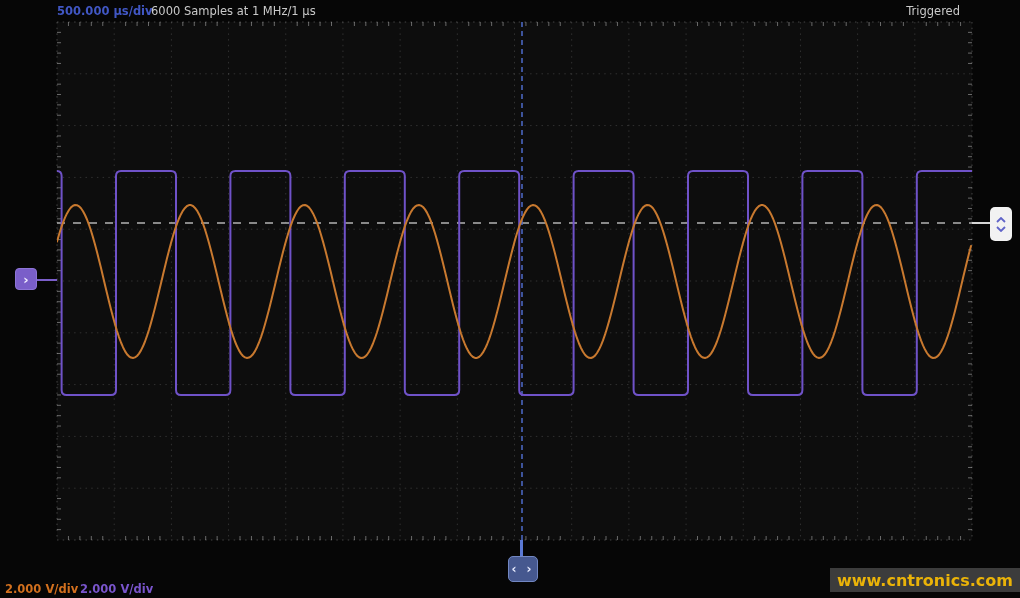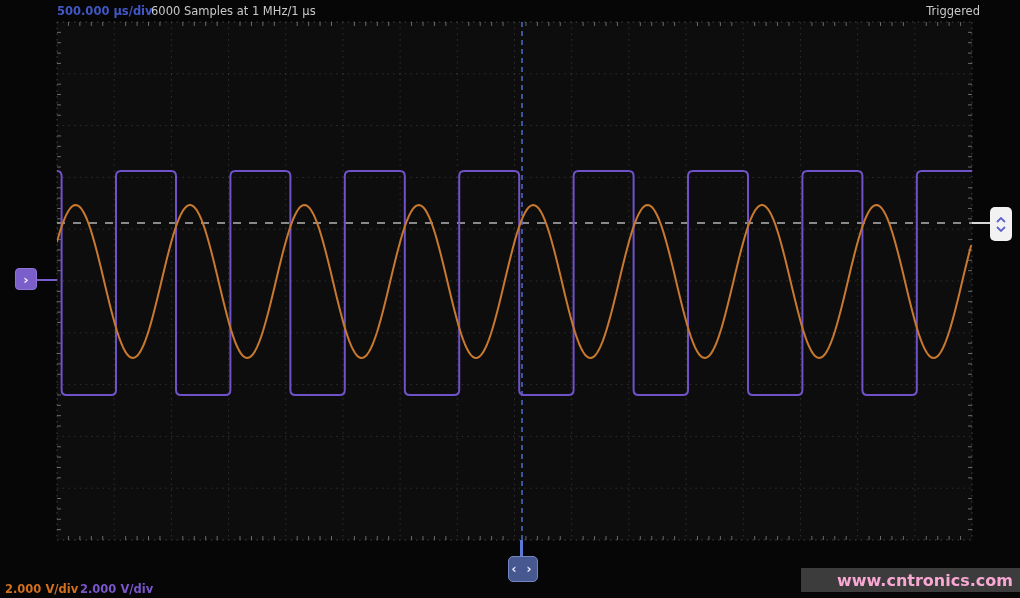--- a/index.html
+++ b/index.html
@@ -2,40 +2,40 @@
 <html><head>
 <meta charset="utf-8">
 <style>
   html,body{margin:0;padding:0;background:#060606;width:1020px;height:598px;overflow:hidden;
     font-family:"DejaVu Sans","Liberation Sans",sans-serif;}
   .screen{position:relative;width:1020px;height:598px;background:#060606;}
   #wave-svg{position:absolute;left:0;top:0;pointer-events:none;}
   .lbl{position:absolute;font-size:11.5px;line-height:14px;white-space:nowrap;}
   .timebase{left:57px;top:4px;color:#4157c4;font-weight:bold;}
   .samples{left:151px;top:4px;color:#c9c9c9;}
-  .trigstatus{right:40px;top:4px;color:#c9c9c9;}
+  .trigstatus{right:60px;top:4px;color:#c9c9c9;}
   .ch1lbl{left:5px;top:582px;color:#d2701e;font-weight:bold;}
   .ch2lbl{left:80px;top:582px;color:#7a55cc;font-weight:bold;}
   .trigpos-marker{position:absolute;left:15px;top:268px;width:22px;height:22px;background:#7a5ec9;
     border:1px solid #8d74d6;border-radius:4px;color:#f0ecff;display:flex;align-items:center;
     justify-content:center;font-size:13px;font-weight:bold;cursor:pointer;box-sizing:border-box;}
   .trigpos-line{position:absolute;left:37px;top:279px;width:20px;height:2px;background:#7a5ec9;}
   .level-widget{position:absolute;left:990px;top:207px;width:22px;height:34px;background:#f2f2f2;
     border-radius:5px;display:flex;flex-direction:column;align-items:center;justify-content:center;
     gap:3px;cursor:pointer;}
   .level-line{position:absolute;left:972px;top:222px;width:18px;height:2px;background:#d6d6d6;}
   .level-widget svg{display:block;}
   .timepos-marker{position:absolute;left:508px;top:556px;width:30px;height:26px;background:#46588f;
     border:1px solid #7287c2;border-radius:5px;color:#e8ecff;display:flex;align-items:center;
     justify-content:center;font-size:12px;font-weight:bold;letter-spacing:3px;cursor:pointer;
     box-sizing:border-box;padding-bottom:1px;}
   .timepos-stem{position:absolute;left:520px;top:540px;width:3px;height:17px;background:#5b79d4;}
   .watermark{position:absolute;right:0;top:568px;width:190px;height:24px;
     background:rgba(135,135,135,0.42);display:flex;align-items:center;justify-content:center;
-    color:#f9a8d4;font-size:16px;font-weight:bold;padding-left:29px;}
+    color:#eab308;font-size:16px;font-weight:bold;}
 </style>
 </head>
 <body>
 
 <div class="screen">
 
   <svg id="wave-svg" width="1020" height="598" viewBox="0 0 1020 598">
     <defs>
       <clipPath id="plotclip">
           <rect id="clip-rect" x="57" y="22" width="915" height="518"></rect>

